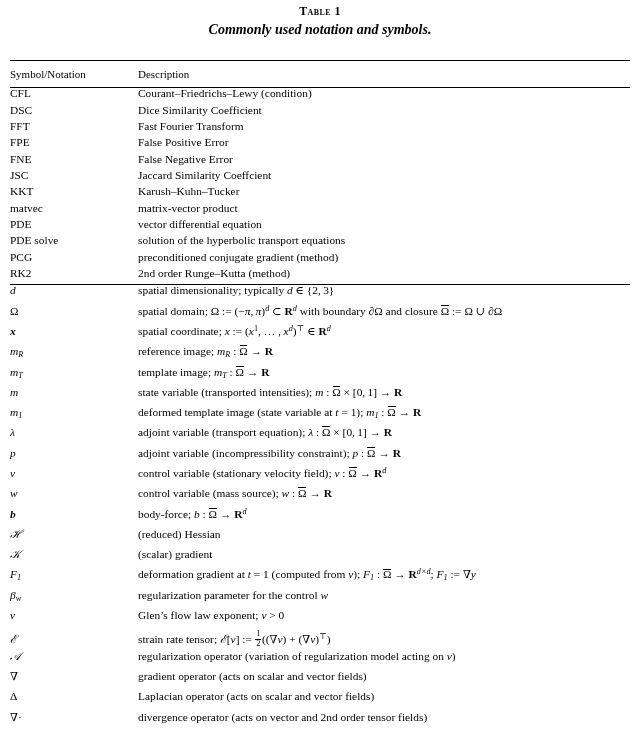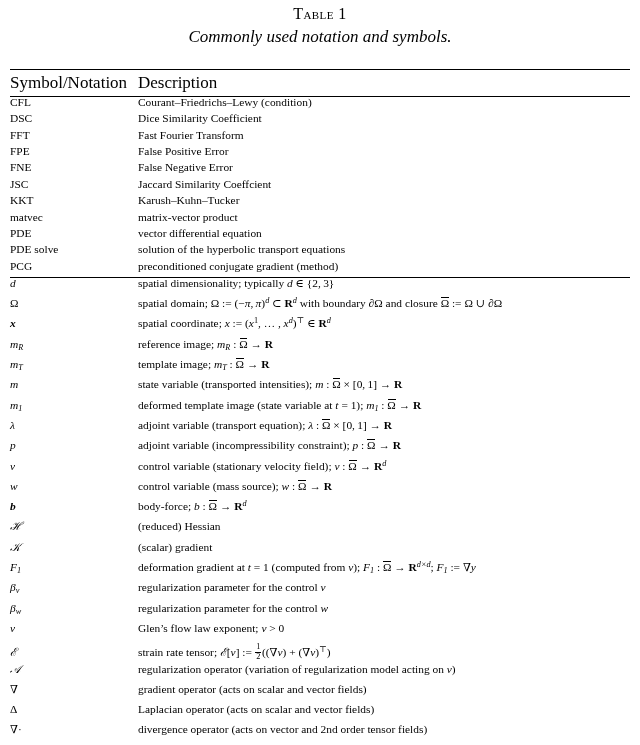--- a/index.html
+++ b/index.html
@@ -21,30 +21,32 @@
     box-sizing: border-box;
     padding: 0 10px;
   }
 
   
   .caption {
     text-align: center;
     padding-top: 4px;
   }
   .caption-label {
-    font-size: 16px;
+    font-size: 12px;
     font-variant: small-caps;
     letter-spacing: 0.4px;
     line-height: 1.25;
+    font-weight: bold;
   }
   .caption-title {
-    font-size: 17px;
+    font-size: 14px;
     font-style: italic;
     line-height: 1.3;
     padding-top: 2px;
+    font-weight: bold;
   }
 
   
   .rule-thick {
     border: 0;
     border-top: 1.6px solid #000;
     margin: 0;
   }
   .rule-thin {
     border: 0;
@@ -66,21 +68,21 @@
     vertical-align: baseline;
     padding: 0;
     font-weight: normal;
   }
   th.col-symbol, td.col-symbol {
     width: 128px;
     padding-right: 6px;
     white-space: nowrap;
   }
   thead th {
-    font-size: 17px;
+    font-size: 11px;
     height: 26px;
     line-height: 26px;
   }
   tbody tr { height: 16.35px; }
   tbody.block-sym tr { height: 20.3px; }
   tbody td { height: inherit; }
 
   .pad-top td { padding-top: 5px; }
   .pad-bot td { padding-bottom: 4px; }
 
@@ -183,20 +185,24 @@
         <td class="col-desc">vector differential equation</td>
       </tr>
       <tr>
         <td class="col-symbol">PDE solve</td>
         <td class="col-desc">solution of the hyperbolic transport equations</td>
       </tr>
       <tr>
         <td class="col-symbol">PCG</td>
         <td class="col-desc">preconditioned conjugate gradient (method)</td>
       </tr>
+      <tr class="pad-bot">
+        <td class="col-symbol">RK2</td>
+        <td class="col-desc">2nd order Runge–Kutta (method)</td>
+      </tr>
     </tbody>
   </table>
 
   <hr class="rule-thin">
 
   <table class="notation">
     <tbody class="block-sym">
 
       <tr class="pad-top">
         <td class="col-symbol"><span class="mi">d</span></td>
@@ -266,24 +272,20 @@
       <tr>
         <td class="col-symbol"><span class="scr">𝒦</span></td>
         <td class="col-desc">(scalar) gradient</td>
       </tr>
 
       <tr>
         <td class="col-symbol"><span class="mi">F<sub>1</sub></span></td>
         <td class="col-desc">deformation gradient at <span class="mi">t</span> = 1 (computed from <span class="mi">v</span>); <span class="mi">F<sub>1</sub></span> : <span class="ovl mup">Ω</span> <span class="op">→</span> <span class="mbb">R</span><sup class="mi">d×d</sup>; <span class="mi">F<sub>1</sub></span> := <span class="op">∇</span><span class="mi">y</span></td>
       </tr>
 
-      <tr>
-        <td class="col-symbol"><span class="mi">β<sub class="mi">v</sub></span></td>
-        <td class="col-desc">regularization parameter for the control <span class="mi">v</span></td>
-      </tr>
 
       <tr>
         <td class="col-symbol"><span class="mi">β<sub class="mi">w</sub></span></td>
         <td class="col-desc">regularization parameter for the control <span class="mi">w</span></td>
       </tr>
 
       <tr>
         <td class="col-symbol"><span class="mi">ν</span></td>
         <td class="col-desc">Glen’s flow law exponent; <span class="mi">ν</span> &gt; 0</td>
       </tr>

